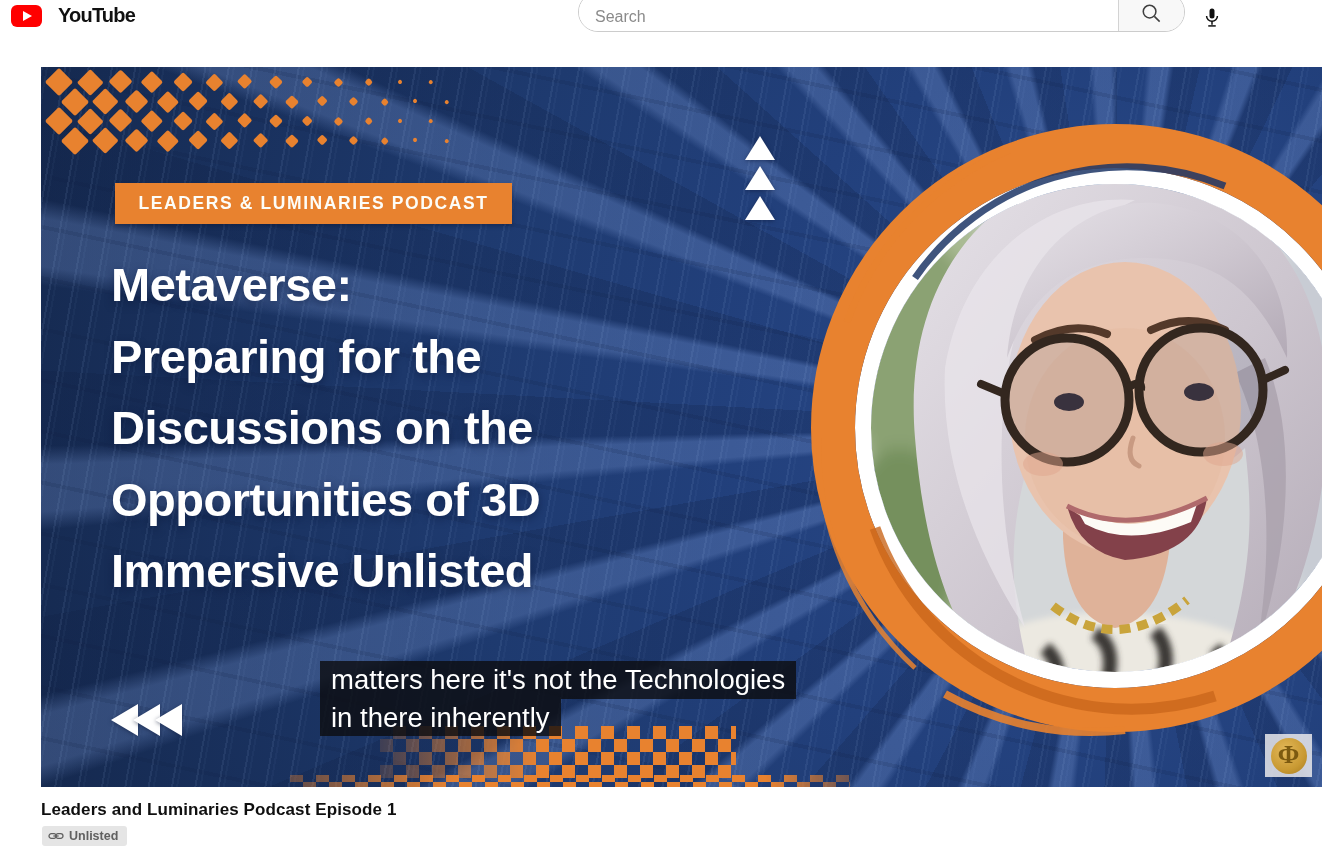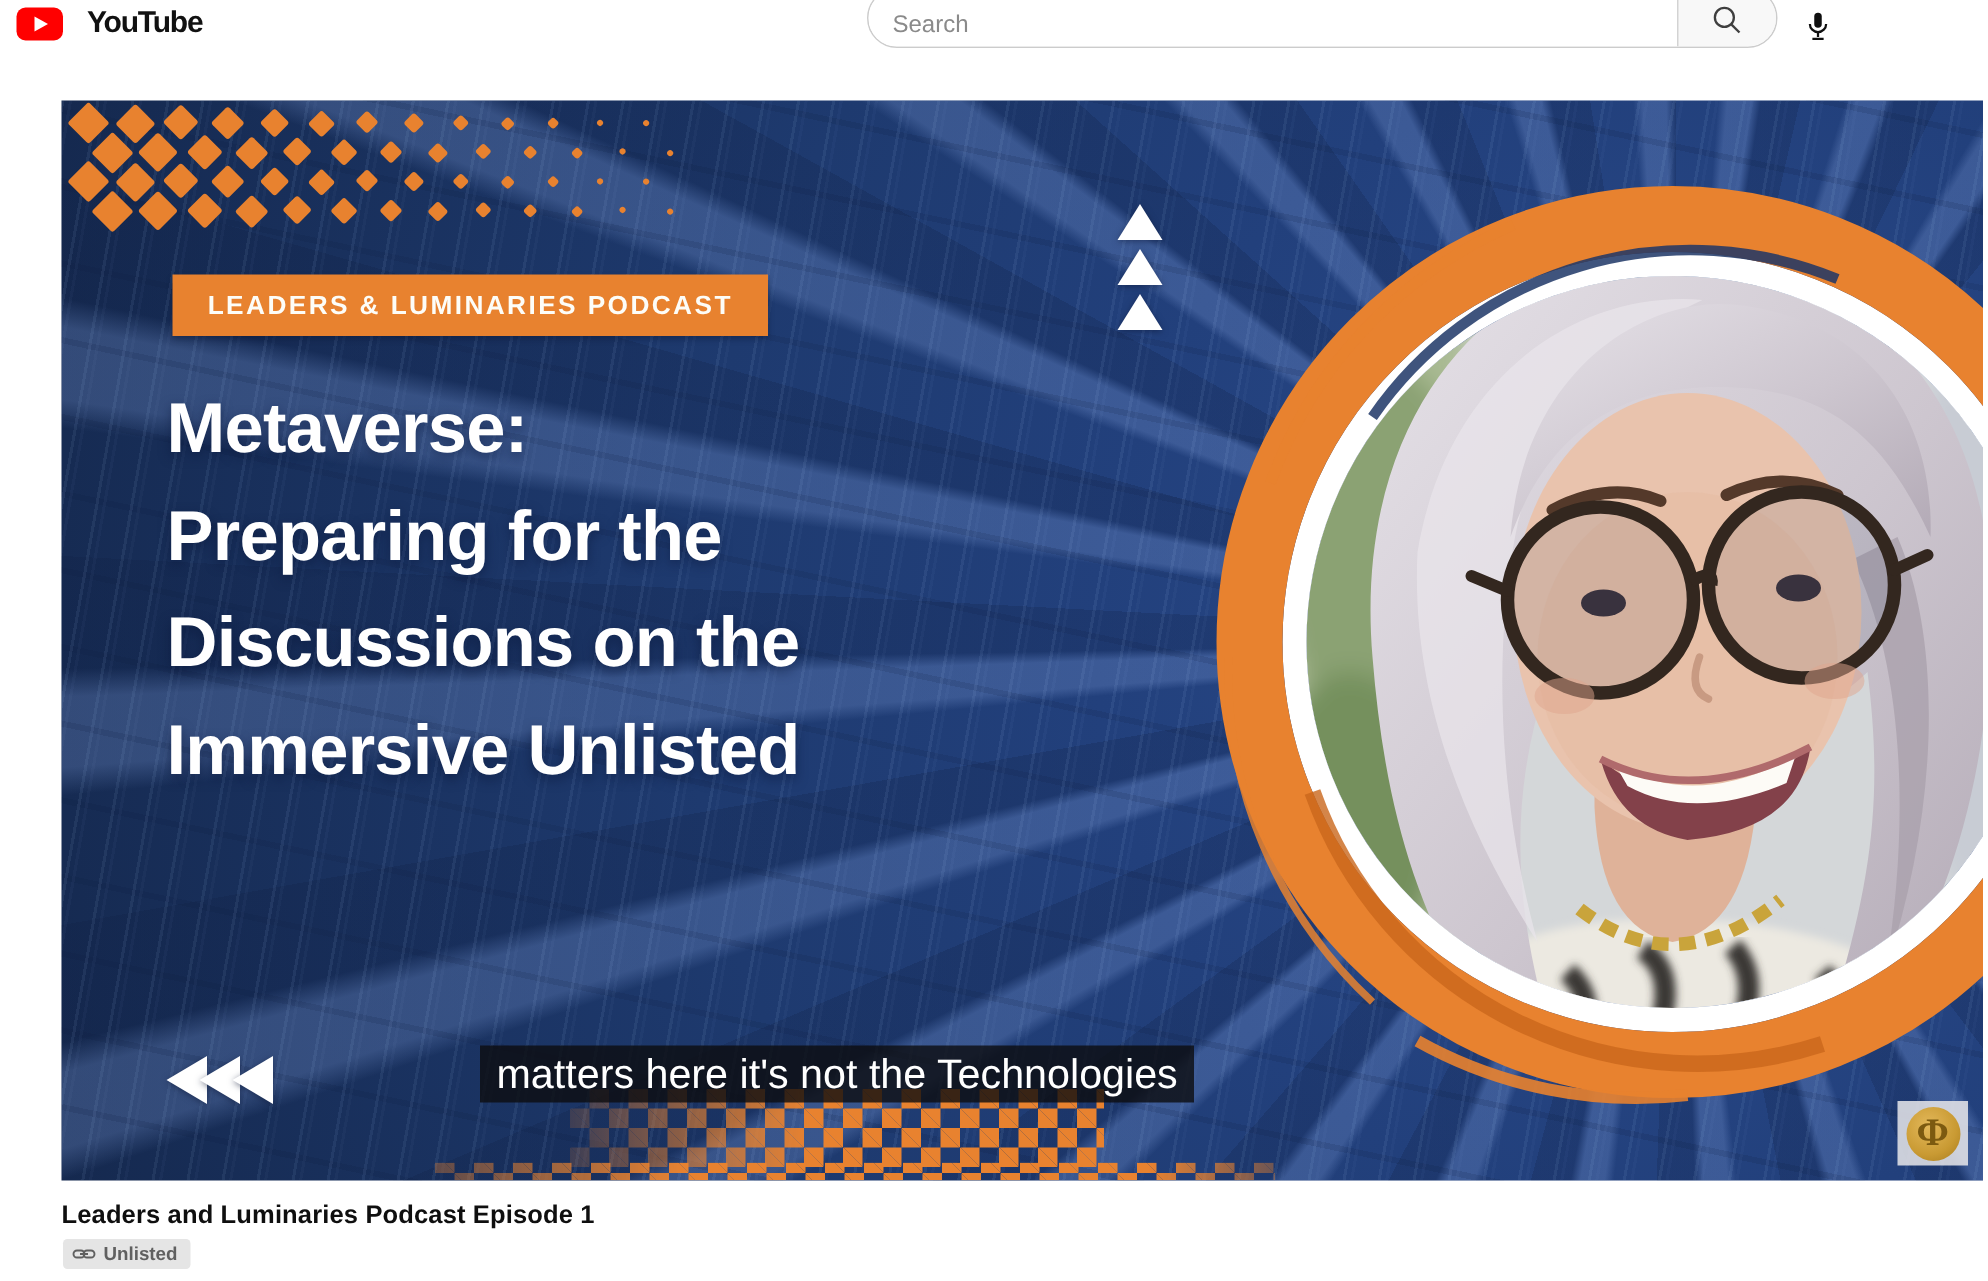--- a/index.html
+++ b/index.html
@@ -43,21 +43,21 @@
     background-image:linear-gradient(45deg, var(--orange) 25%, transparent 25% 75%, var(--orange) 75%),
                      linear-gradient(45deg, var(--orange) 25%, transparent 25% 75%, var(--orange) 75%);
     background-position:0 0,13px 13px;background-size:26px 26px;
     -webkit-mask-image:linear-gradient(90deg, rgba(0,0,0,.18), #000 45%);mask-image:linear-gradient(90deg, rgba(0,0,0,.18), #000 45%);}
   .diamond-row{position:absolute;left:249px;top:708px;width:560px;height:12px;z-index:3;
     background-image:linear-gradient(45deg, var(--orange) 25%, transparent 25% 75%, var(--orange) 75%),
                      linear-gradient(45deg, var(--orange) 25%, transparent 25% 75%, var(--orange) 75%);
     background-position:0 7px,13px 20px;background-size:26px 26px;
     -webkit-mask-image:linear-gradient(90deg, rgba(0,0,0,.35), #000 30%, #000 85%, rgba(0,0,0,.4));mask-image:linear-gradient(90deg, rgba(0,0,0,.35), #000 30%, #000 85%, rgba(0,0,0,.4));}
 
-  .captions{position:absolute;left:279px;top:630px;z-index:5;}
+  .captions{position:absolute;left:279px;top:594px;z-index:5;}
   .cap-line{display:table;background:var(--caption-bg);color:#fff;font-size:27.5px;line-height:37.5px;padding:0 11px;white-space:nowrap;}
 
   .photo-wrap{position:absolute;left:754px;top:41px;width:640px;height:640px;z-index:2;}
 
   .watermark{position:absolute;left:1224px;top:667px;width:47px;height:43px;background:rgba(226,227,231,.88);z-index:6;display:flex;align-items:center;justify-content:center;}
   .wm-circle{width:36px;height:36px;border-radius:50%;background:radial-gradient(circle at 40% 35%, #e3b85a, var(--gold) 60%, #a67a1e);display:flex;align-items:center;justify-content:center;}
   .wm-glyph{font-family:"Liberation Serif",serif;font-weight:700;font-size:26px;color:#7c5a10;line-height:1;transform:translateY(-1px);}
 
   
   .video-title{position:absolute;left:41px;top:800px;margin:0;font-size:17px;font-weight:700;color:var(--text);letter-spacing:0.1px;}
@@ -159,20 +159,21 @@
   <div class="up-tris">
     <div class="up-tri"></div>
     <div class="up-tri"></div>
     <div class="up-tri"></div>
   </div>
 
   <div class="thumb-title">
       <div class="t-line">Metaverse:</div>
       <div class="t-line">Preparing for the</div>
       <div class="t-line">Discussions on the</div>
+      <div class="t-line">Opportunities of 3D</div>
       <div class="t-line">Immersive Unlisted</div>
     </div>
 
   <div class="photo-wrap">
     <svg width="640" height="640" viewBox="0 0 640 640">
       <defs>
         <clipPath id="pc">
             <circle cx="320" cy="320" r="244"></circle>
           </clipPath>
         <linearGradient id="hairG" x1="0" y1="0" x2="1" y2="1">
@@ -248,20 +249,21 @@
     <div class="rw-tri"></div>
     <div class="rw-tri"></div>
     <div class="rw-tri"></div>
   </div>
 
   <div class="checker"></div>
   <div class="diamond-row"></div>
 
   <div class="captions">
       <div class="cap-line">matters here it's not the Technologies</div>
+      <div class="cap-line">in there inherently</div>
     </div>
 
   <div class="watermark">
     <div class="wm-circle">
       <span class="wm-glyph">Φ</span>
     </div>
   </div>
 </div>
 
 <h1 class="video-title">Leaders and Luminaries Podcast Episode 1</h1>

